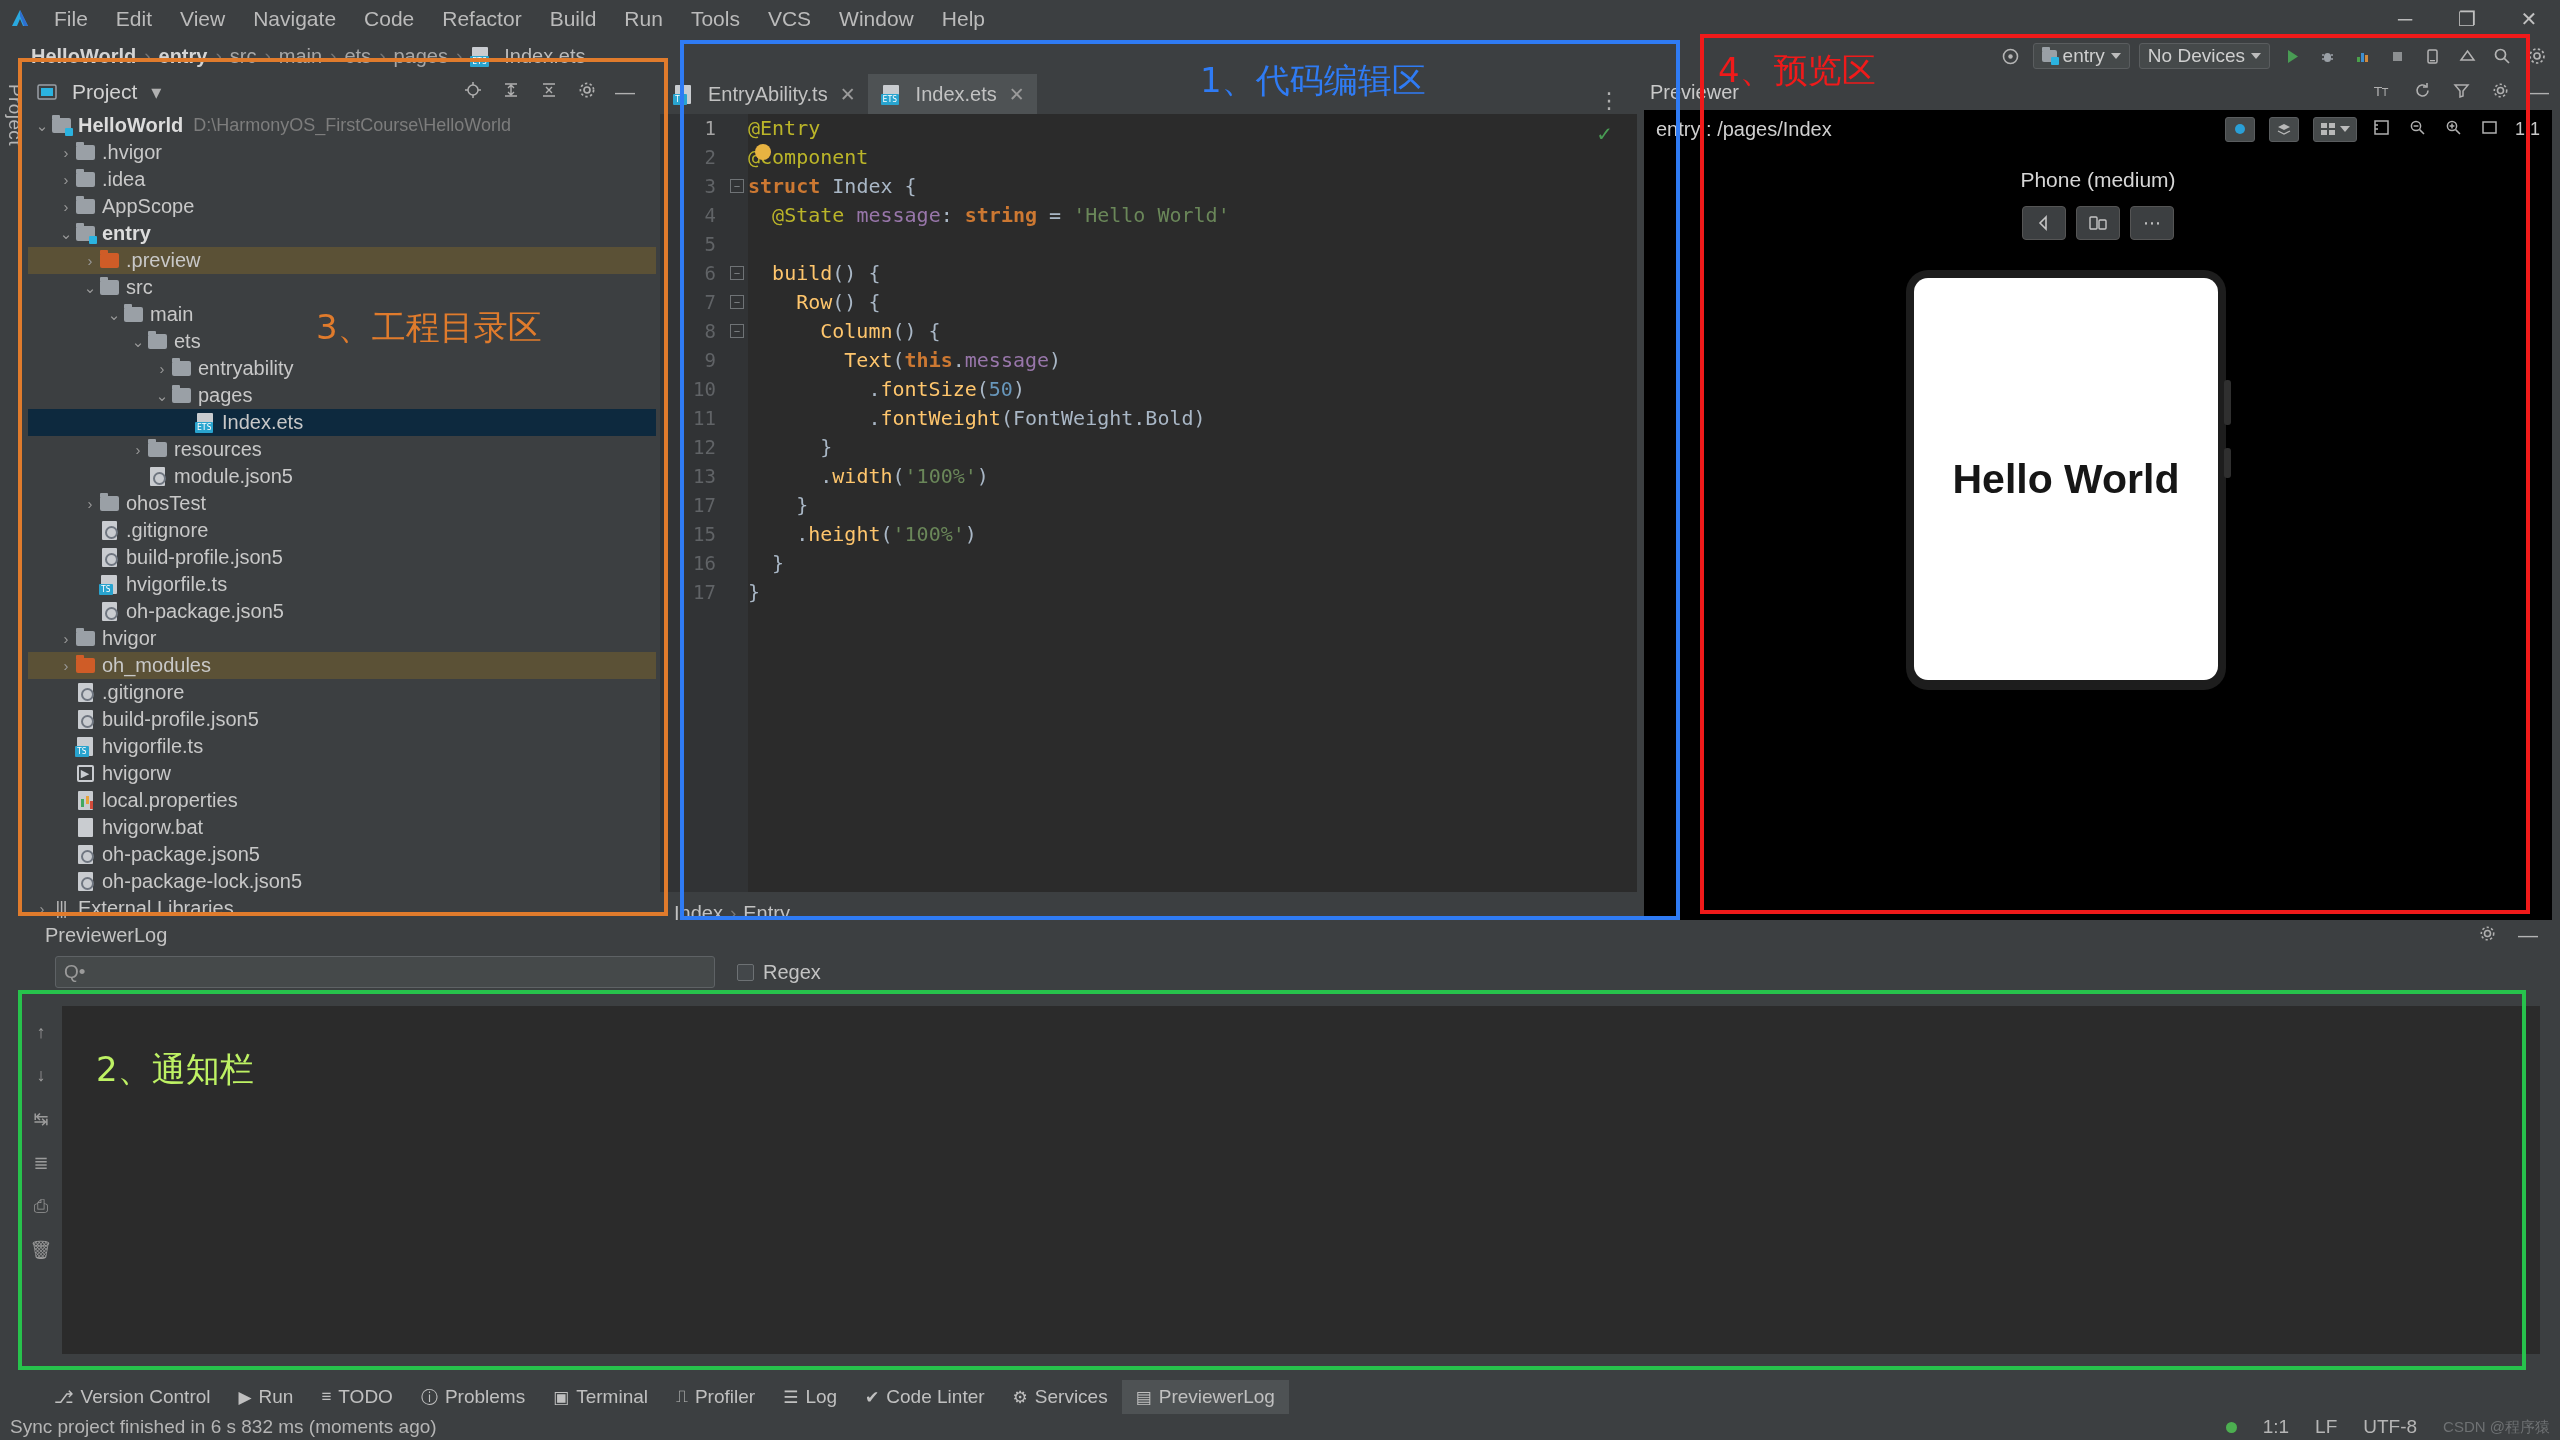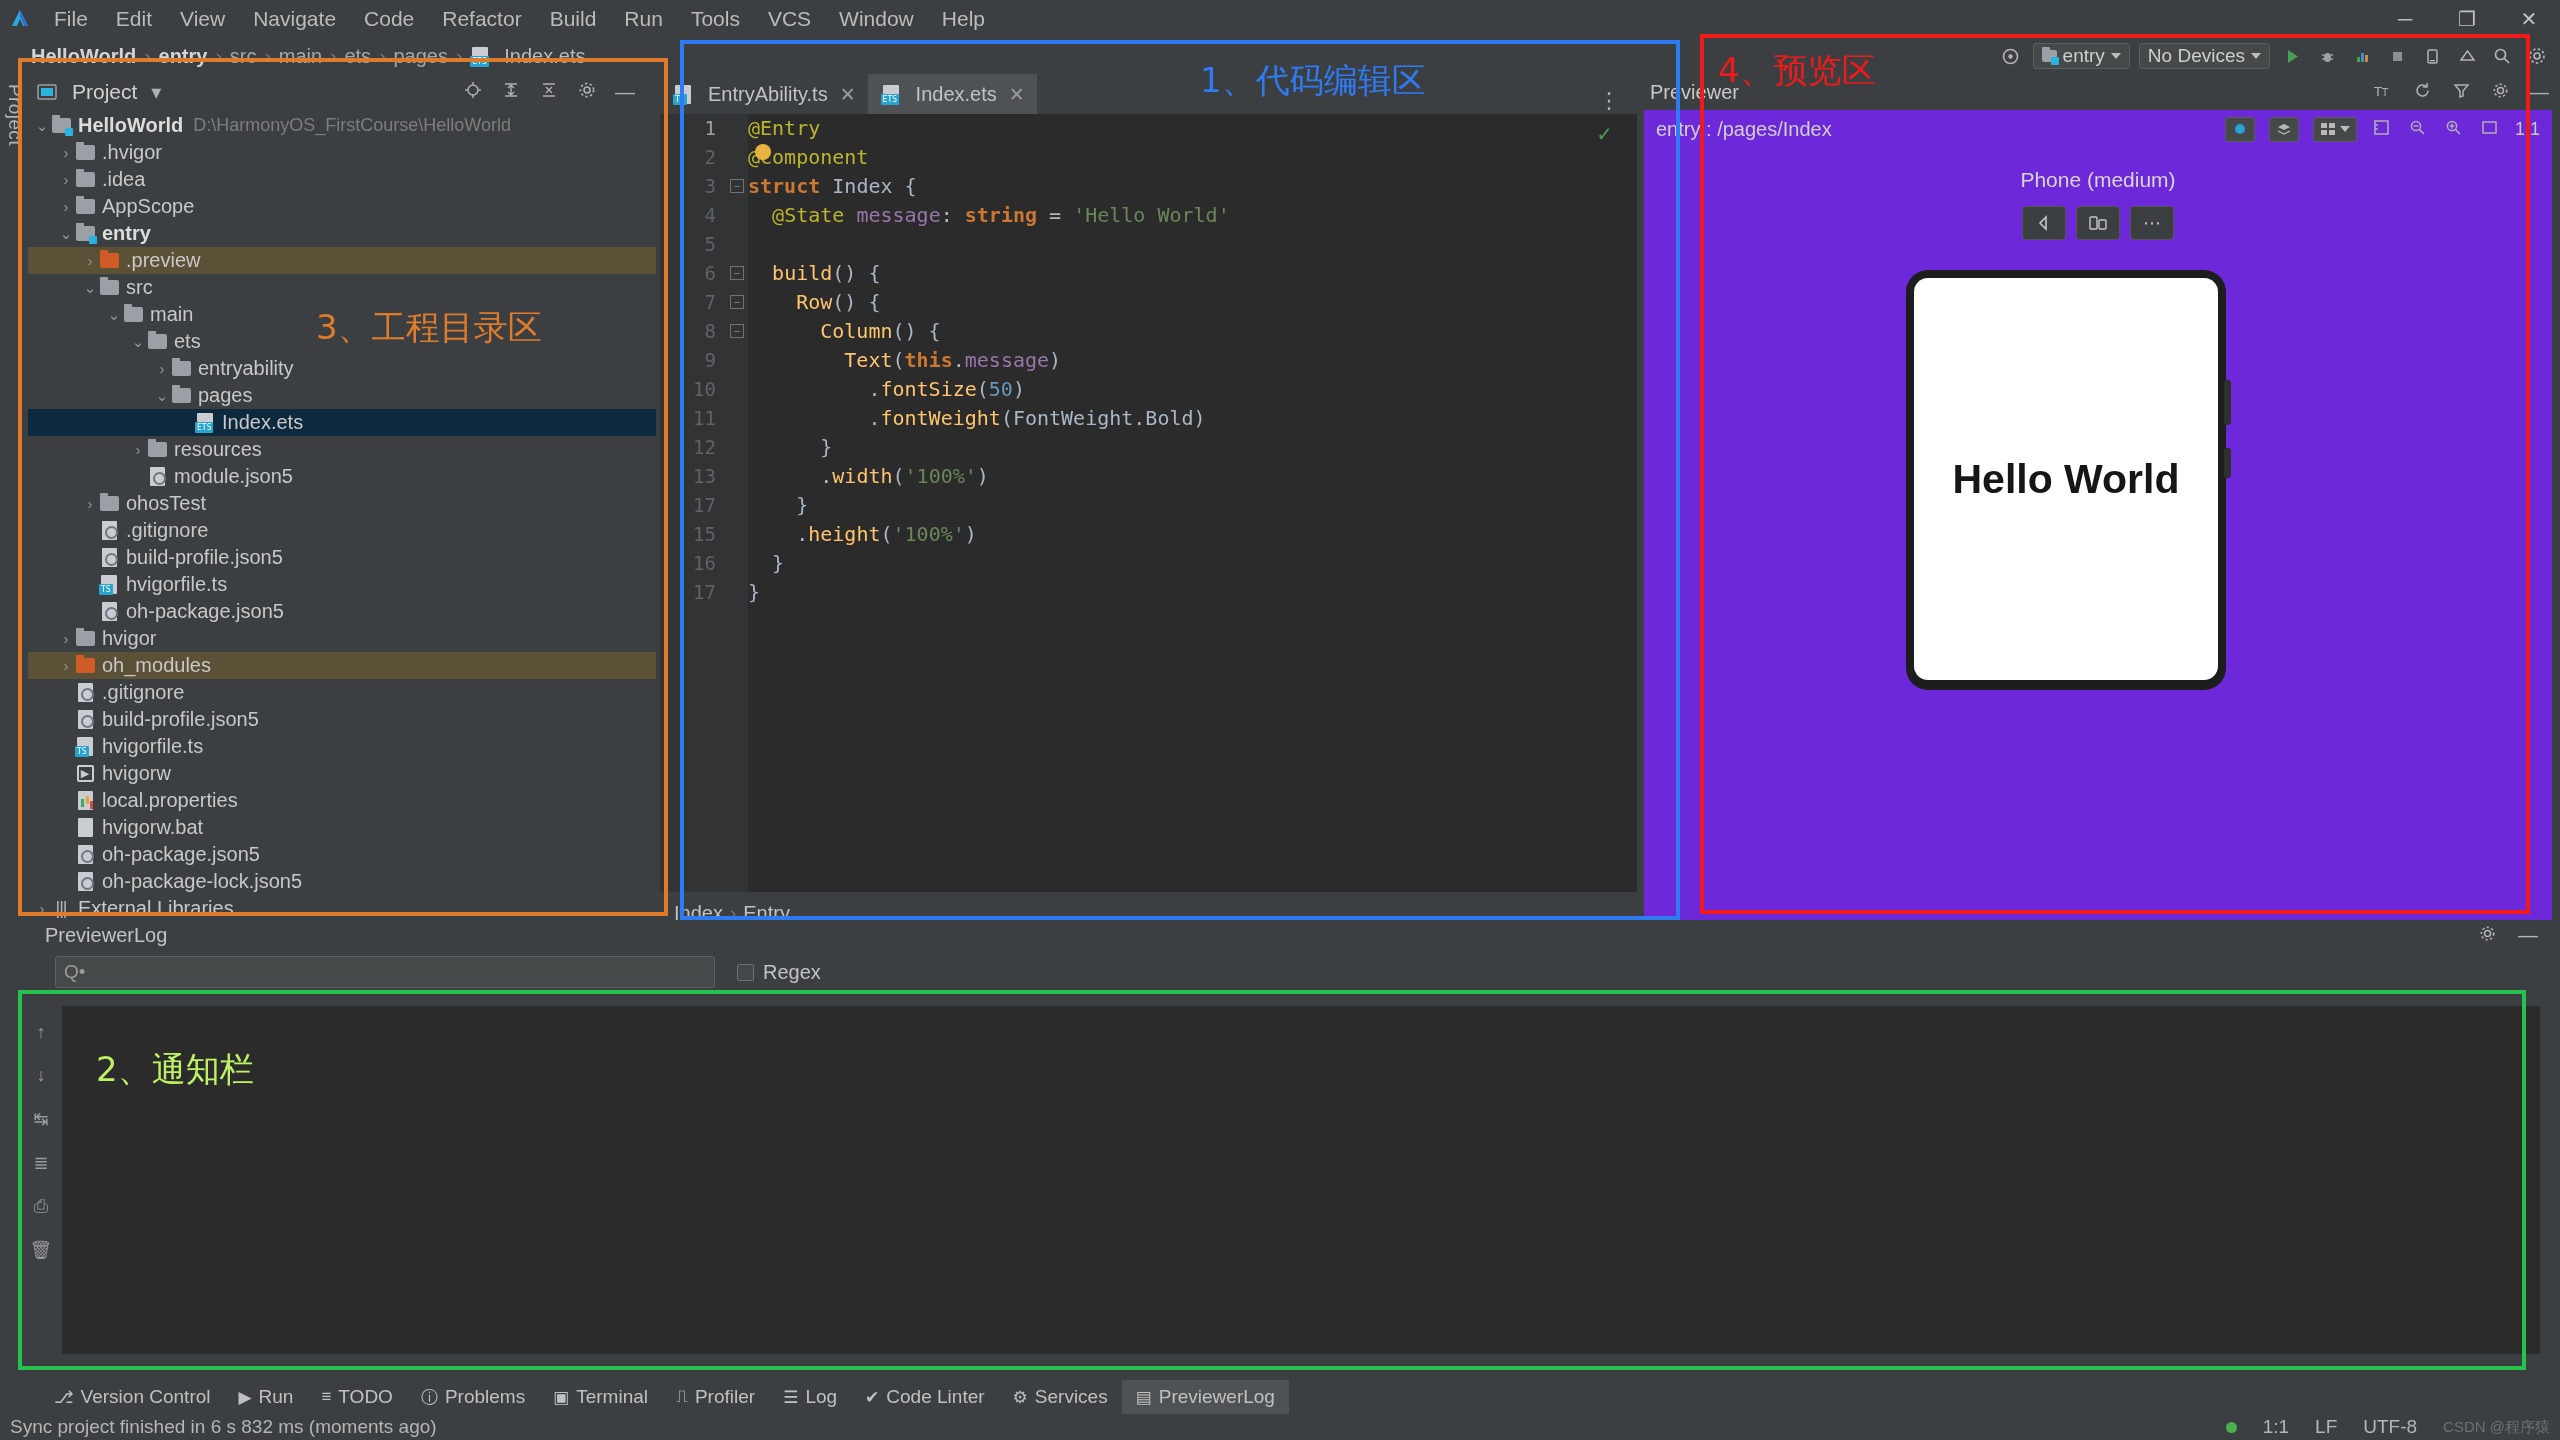--- a/index.html
+++ b/index.html
@@ -141,21 +141,21 @@
   .bcrumb-bottom{ height:42px; background:#3c3f41; display:flex; align-items:center; gap:6px; padding-left:14px;
      font-size:20px; color:#c2c2c2;}
 
   
   .previewer{
     position:absolute; left:1640px; top:74px; width:920px; height:860px; background:#3c3f41;
   }
   .pv-head{ height:36px; display:flex; align-items:center; padding:0 10px; }
   .pv-title{ font-size:20px; color:#c9c9c9;}
   .pv-head-icons{ margin-left:auto; display:flex; align-items:center; gap:17px;}
-  .pv-body{ position:absolute; left:4px; top:36px; width:908px; height:818px; background:#6d28d9;}
+  .pv-body{ position:absolute; left:4px; top:36px; width:908px; height:818px; background:#000000;}
   .pv-urlbar{ height:38px; display:flex; align-items:center; padding:0 12px; font-size:20px; color:#cfcfcf;}
   .pv-urlbar .right{ margin-left:auto; display:flex; align-items:center; gap:14px;}
   .mini-btn{ display:flex; align-items:center; gap:4px; border:1px solid #5a5d5f; border-radius:3px;
      background:#45494a; height:25px; padding:0 6px; }
   .pv-devname{ text-align:center; font-size:21px; color:#d6d6d6; margin-top:20px;}
   .pv-ctrls{ display:flex; justify-content:center; gap:10px; margin-top:14px;}
   .pv-ctrl{ width:44px;height:34px;border:1px solid #555;border-radius:4px;background:#3c3f41;
      display:flex;align-items:center;justify-content:center;color:#c5c5c5;font-size:18px;}
   .phone{
     position:absolute; left:262px; top:160px; width:320px; height:420px;

